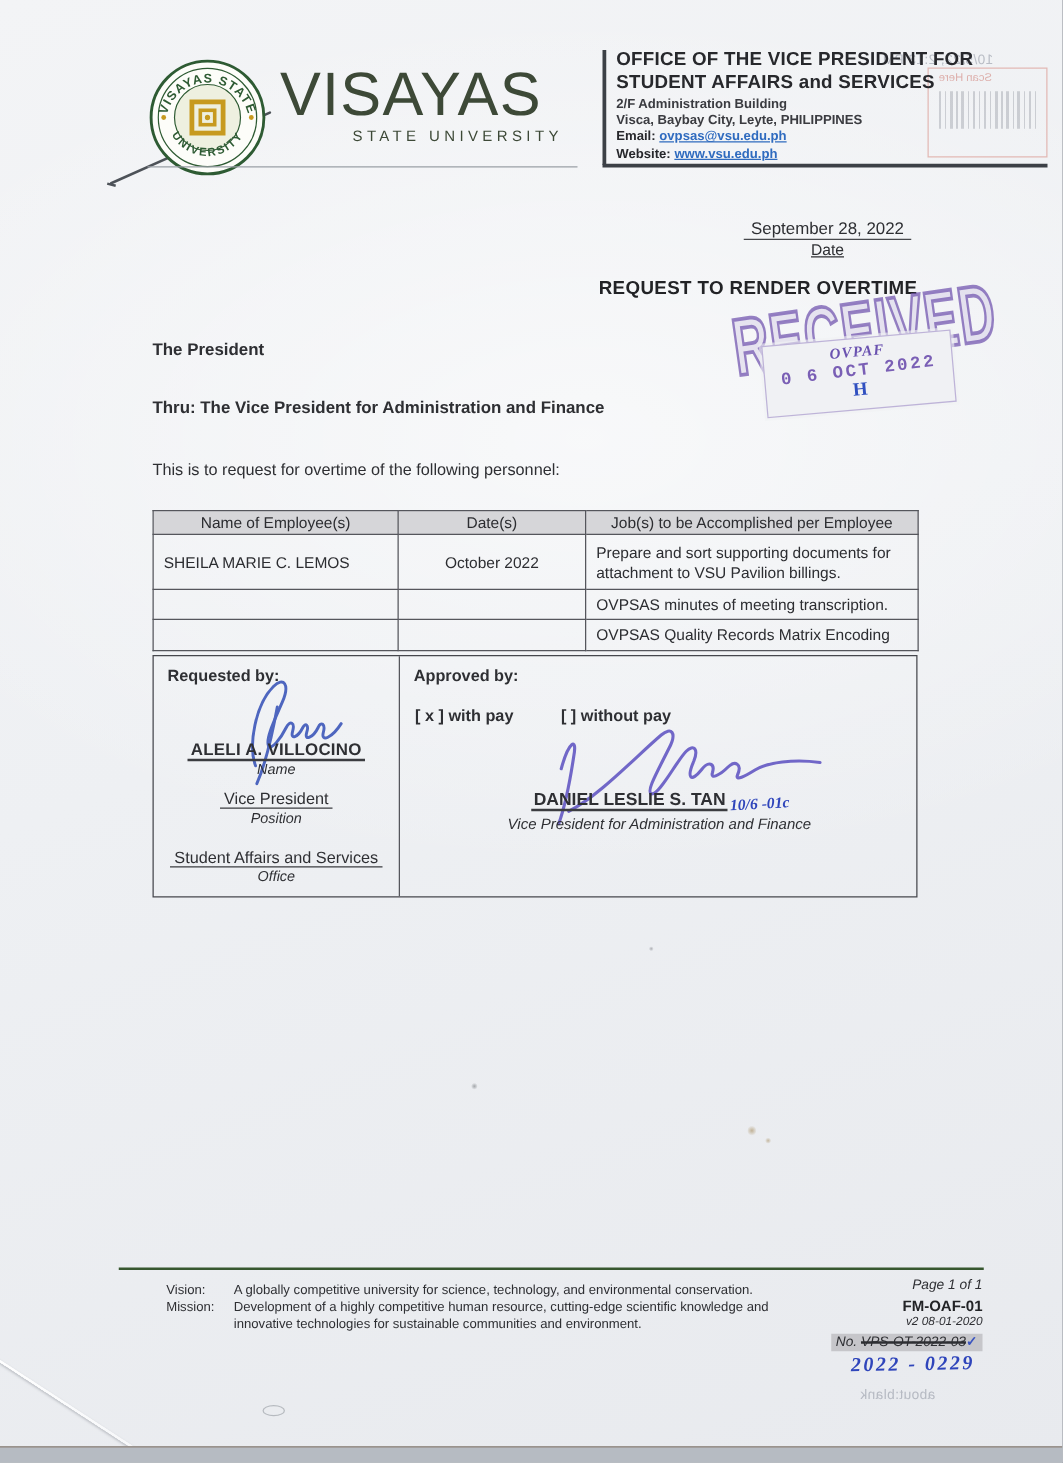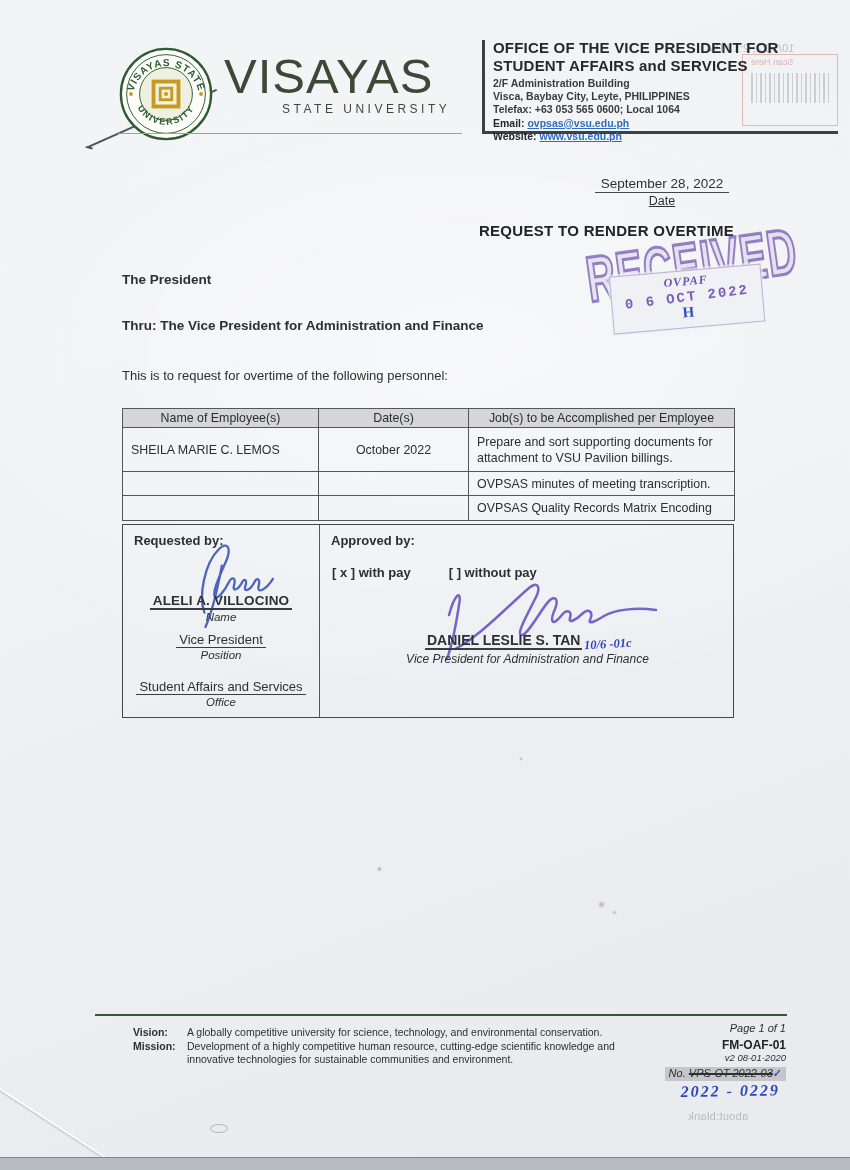--- a/index.html
+++ b/index.html
@@ -81,21 +81,21 @@
   .pay-line .gap{display:inline-block;width:38px;}
   .dan-sig{position:absolute;left:115px;top:50px;width:235px;height:88px;}
   .dan-name-wrap{position:absolute;left:0;top:106px;width:415px;text-align:center;}
   .dan-name{font-size:14px;font-weight:700;border-bottom:2px solid #3b3c40;display:inline-block;padding:0 2px;}
   .dan-annot{font-family:"Liberation Serif",serif;font-style:italic;font-weight:700;font-size:12.5px;color:#2f45bb;position:relative;top:3px;left:2px;transform:rotate(-3deg);display:inline-block;}
   .dan-pos{position:absolute;left:0;top:127px;width:415px;text-align:center;font-size:12px;font-style:italic;}
   
   .foot-rule{position:absolute;left:95px;top:1014px;width:692px;height:2px;background:#37572f;}
   .foot-grid{position:absolute;left:133px;top:1026px;width:500px;font-size:10.5px;line-height:13.5px;color:#2e2f33;}
   .foot-row{display:flex;}
-  .foot-lbl{width:54px;font-weight:700;flex:0 0 54px;}
+  .foot-lbl{width:54px;font-weight:400;flex:0 0 54px;}
   .foot-txt{width:440px;}
   .foot-right{position:absolute;right:64px;top:1022px;width:200px;text-align:right;}
   .pg{font-size:11px;font-style:italic;color:#2e2f33;}
   .form-code{font-size:12px;font-weight:700;margin-top:4px;color:#222326;}
   .form-ver{font-size:9.5px;font-style:italic;margin-top:0;}
   .no-pill{display:inline-block;background:#c6c6ca;padding:0 4px 1px;margin-top:4px;font-size:11px;font-style:italic;color:#2e2f33;}
   .no-val{text-decoration:line-through;text-decoration-thickness:1.5px;}
   .no-check{color:#3b55c0;font-weight:700;font-style:normal;}
   .hand-no{font-family:"Liberation Serif",serif;font-style:italic;font-weight:700;font-size:16px;color:#2f45bb;letter-spacing:2px;transform:rotate(-1deg);margin-top:2px;margin-right:6px;}
 </style>
@@ -144,21 +144,20 @@
     <div class="wm-sub">STATE UNIVERSITY</div>
   </div>
   <div class="rule-left"></div>
   <div class="office-vbar"></div>
   <div class="rule-right"></div>
   <div class="office">
     <div class="office-line">OFFICE OF THE VICE PRESIDENT FOR</div>
     <div class="office-line" style="margin-bottom:2px;">STUDENT AFFAIRS and SERVICES</div>
     <div class="office-small">2/F Administration Building</div>
     <div class="office-small">Visca, Baybay City, Leyte, PHILIPPINES</div>
-    <div class="office-small">Telefax: +63 053 565 0600; Local 1064</div>
     <div class="office-small"><span class="lbl">Email:</span> <a class="doc-link">ovpsas@vsu.edu.ph</a></div>
     <div class="office-small"><span class="lbl">Website:</span> <a class="doc-link">www.vsu.edu.ph</a></div>
   </div>
 
   <div class="date-wrap">
     <div><span class="date-val">September 28, 2022</span></div>
     <div class="date-lbl">Date</div>
   </div>
   <div class="doc-title">REQUEST TO RENDER OVERTIME</div>
 

